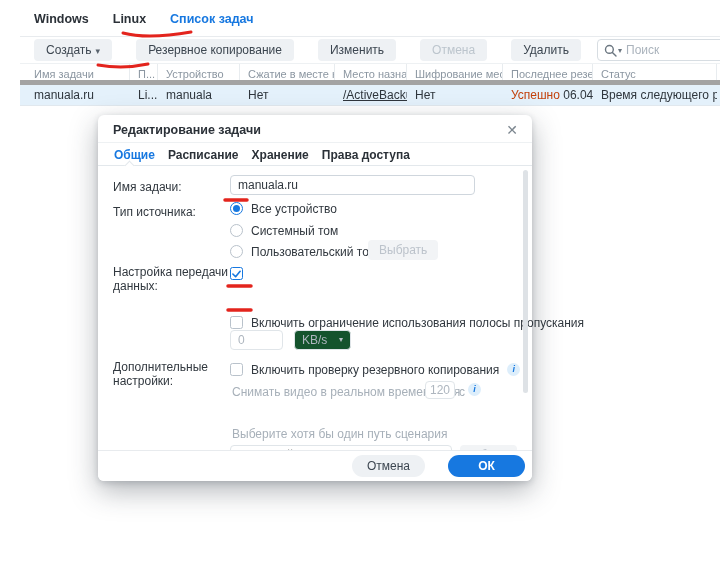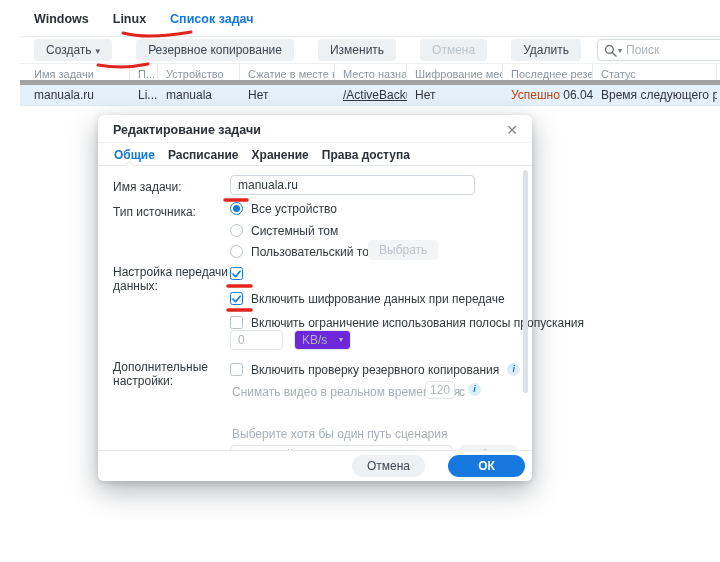--- a/index.html
+++ b/index.html
@@ -53,21 +53,21 @@
   .notch { position:absolute; left:28px; top:47px; width:7px; height:7px; background:#fff;
            border-left:1px solid #e3e8ec; border-top:1px solid #e3e8ec; transform:rotate(45deg); }
 
   .flabel { position:absolute; left:15px; font-size:12px; color:#31383f; line-height:14px; }
   .txt { position:absolute; font-size:12px; color:#31383f; }
   .hint { color:#a7b0b9; }
 
   .tinput { position:absolute; height:20px; border:1px solid #cfd6dd; border-radius:4px; background:#fff;
             font-family:inherit; font-size:12px; color:#31383f; padding:0 7px; outline:none; }
   .tinput:disabled, .tinput.dis { border-color:#e0e5e9; color:#aeb6bf; background:#fff; }
-  .fake-select { position:absolute; height:20px; border:1px solid #e0e5e9; border-radius:4px; background:#6d28d9;
+  .fake-select { position:absolute; height:20px; border:1px solid #e0e5e9; border-radius:4px; background:#14532d;
                  font-size:12px; color:#aeb6bf; line-height:18px; padding:0 7px; }
   .fake-select .caret { position:absolute; right:7px; top:0; font-size:8px; line-height:18px; color:#b7bfc7; }
 
   .radio-row, .cb-row { position:absolute; left:132px; display:flex; align-items:center; gap:8px; height:15px; }
   .radio { width:13px; height:13px; border-radius:50%; border:1px solid #b9c2cb; background:#fff; position:relative; flex:none; }
   .radio.sel { border-color:#1778e0; }
   .radio.sel::after { content:""; position:absolute; left:2px; top:2px; width:7px; height:7px; border-radius:50%; background:#1778e0; }
   .cbox { width:13px; height:13px; border-radius:2.5px; border:1px solid #b9c2cb; background:#fff; flex:none;
           display:flex; align-items:center; justify-content:center; }
   .cbox.on { border-color:#1778e0; }
@@ -175,28 +175,20 @@
     <button class="sbtn" style="position:absolute; left:270px; top:125px;">Выбрать</button>
 
     <div class="flabel" style="top:150px;"><span>Настройка передачи</span><br><span>данных:</span></div>
     <div class="cb-row" style="top:151px;">
       <span class="cbox on">
           <svg width="9" height="8" viewBox="0 0 10 8">
             <path d="M1 4 L4 7 L9 1" fill="none" stroke="#1778e0" stroke-width="1.8" stroke-linecap="round" stroke-linejoin="round"></path>
           </svg>
         </span>
     </div>
-    <div class="cb-row" style="top:176px;">
-      <span class="cbox on">
-          <svg width="9" height="8" viewBox="0 0 10 8">
-            <path d="M1 4 L4 7 L9 1" fill="none" stroke="#1778e0" stroke-width="1.8" stroke-linecap="round" stroke-linejoin="round"></path>
-          </svg>
-        </span>
-      <span class="rlabel">Включить шифрование данных при передаче</span>
-    </div>
     <div class="cb-row" style="top:200px;">
       <span class="cbox"></span>
       <span class="rlabel">Включить ограничение использования полосы пропускания</span>
     </div>
     <input class="tinput dis" style="left: 132px; top: 215px; width: 53px;" disabled="" value="0">
     <div class="fake-select" style="left:196px; top:215px; width:57px;"><span>KB/s</span><span class="caret">▾</span></div>
 
     <div class="flabel" style="top:245px;"><span>Дополнительные</span><br><span>настройки:</span></div>
     <div class="cb-row" style="top:247px;align-items:center;">
       <span class="cbox"></span>

